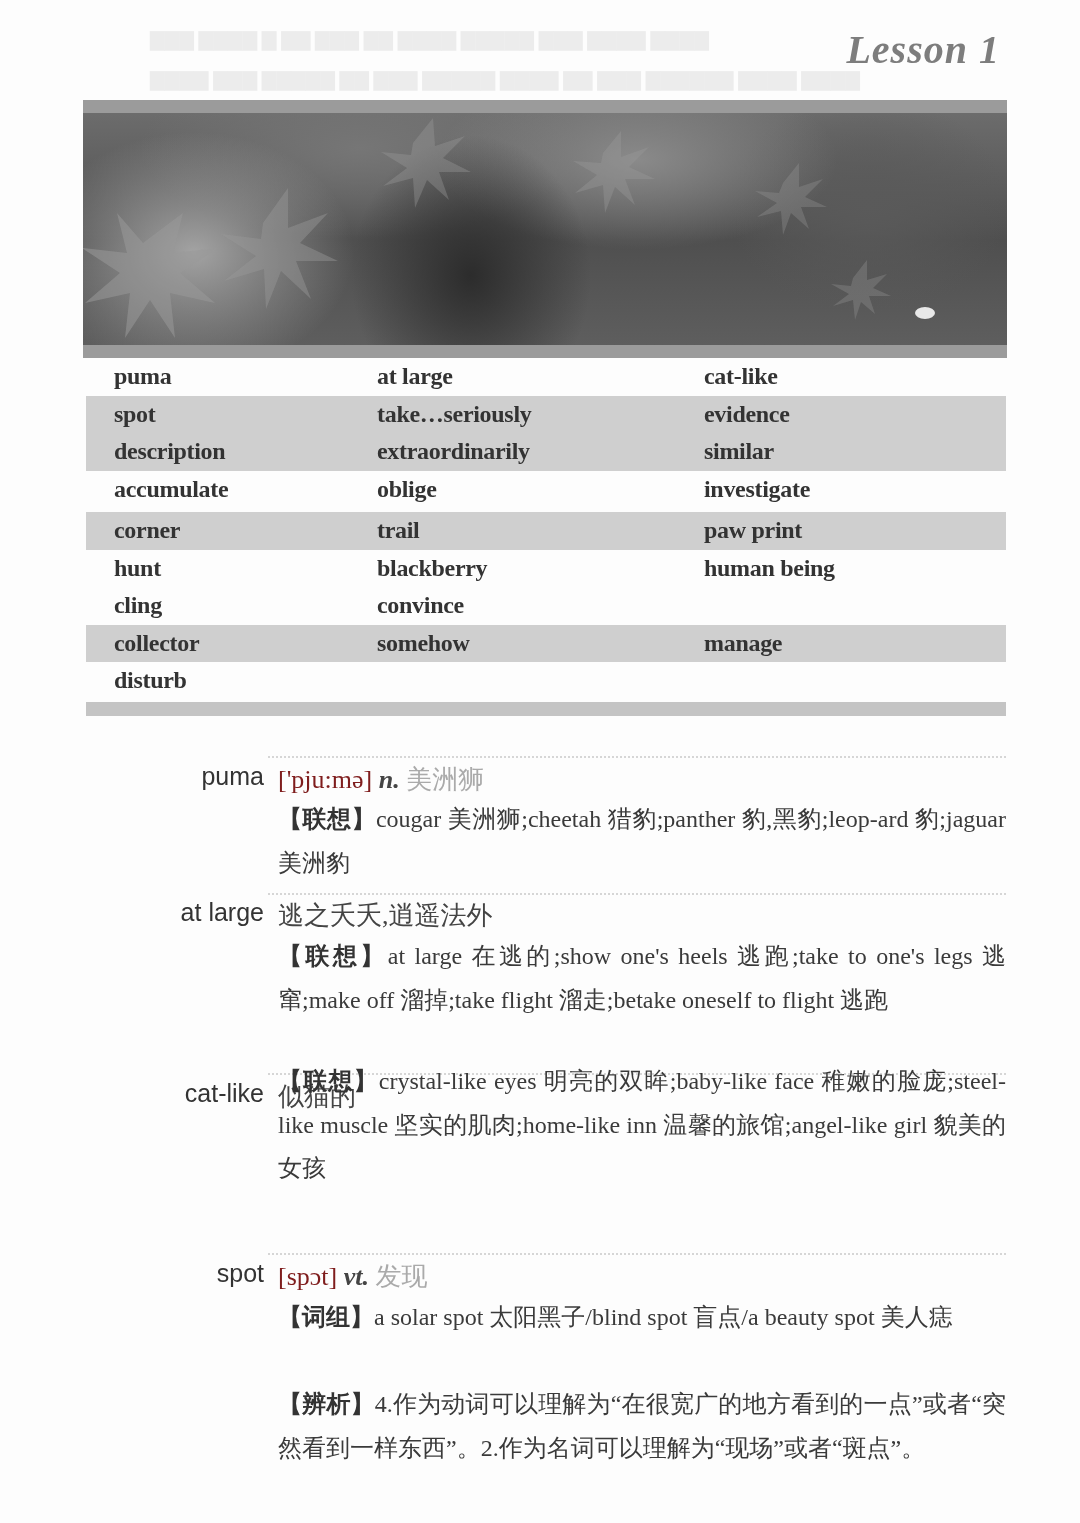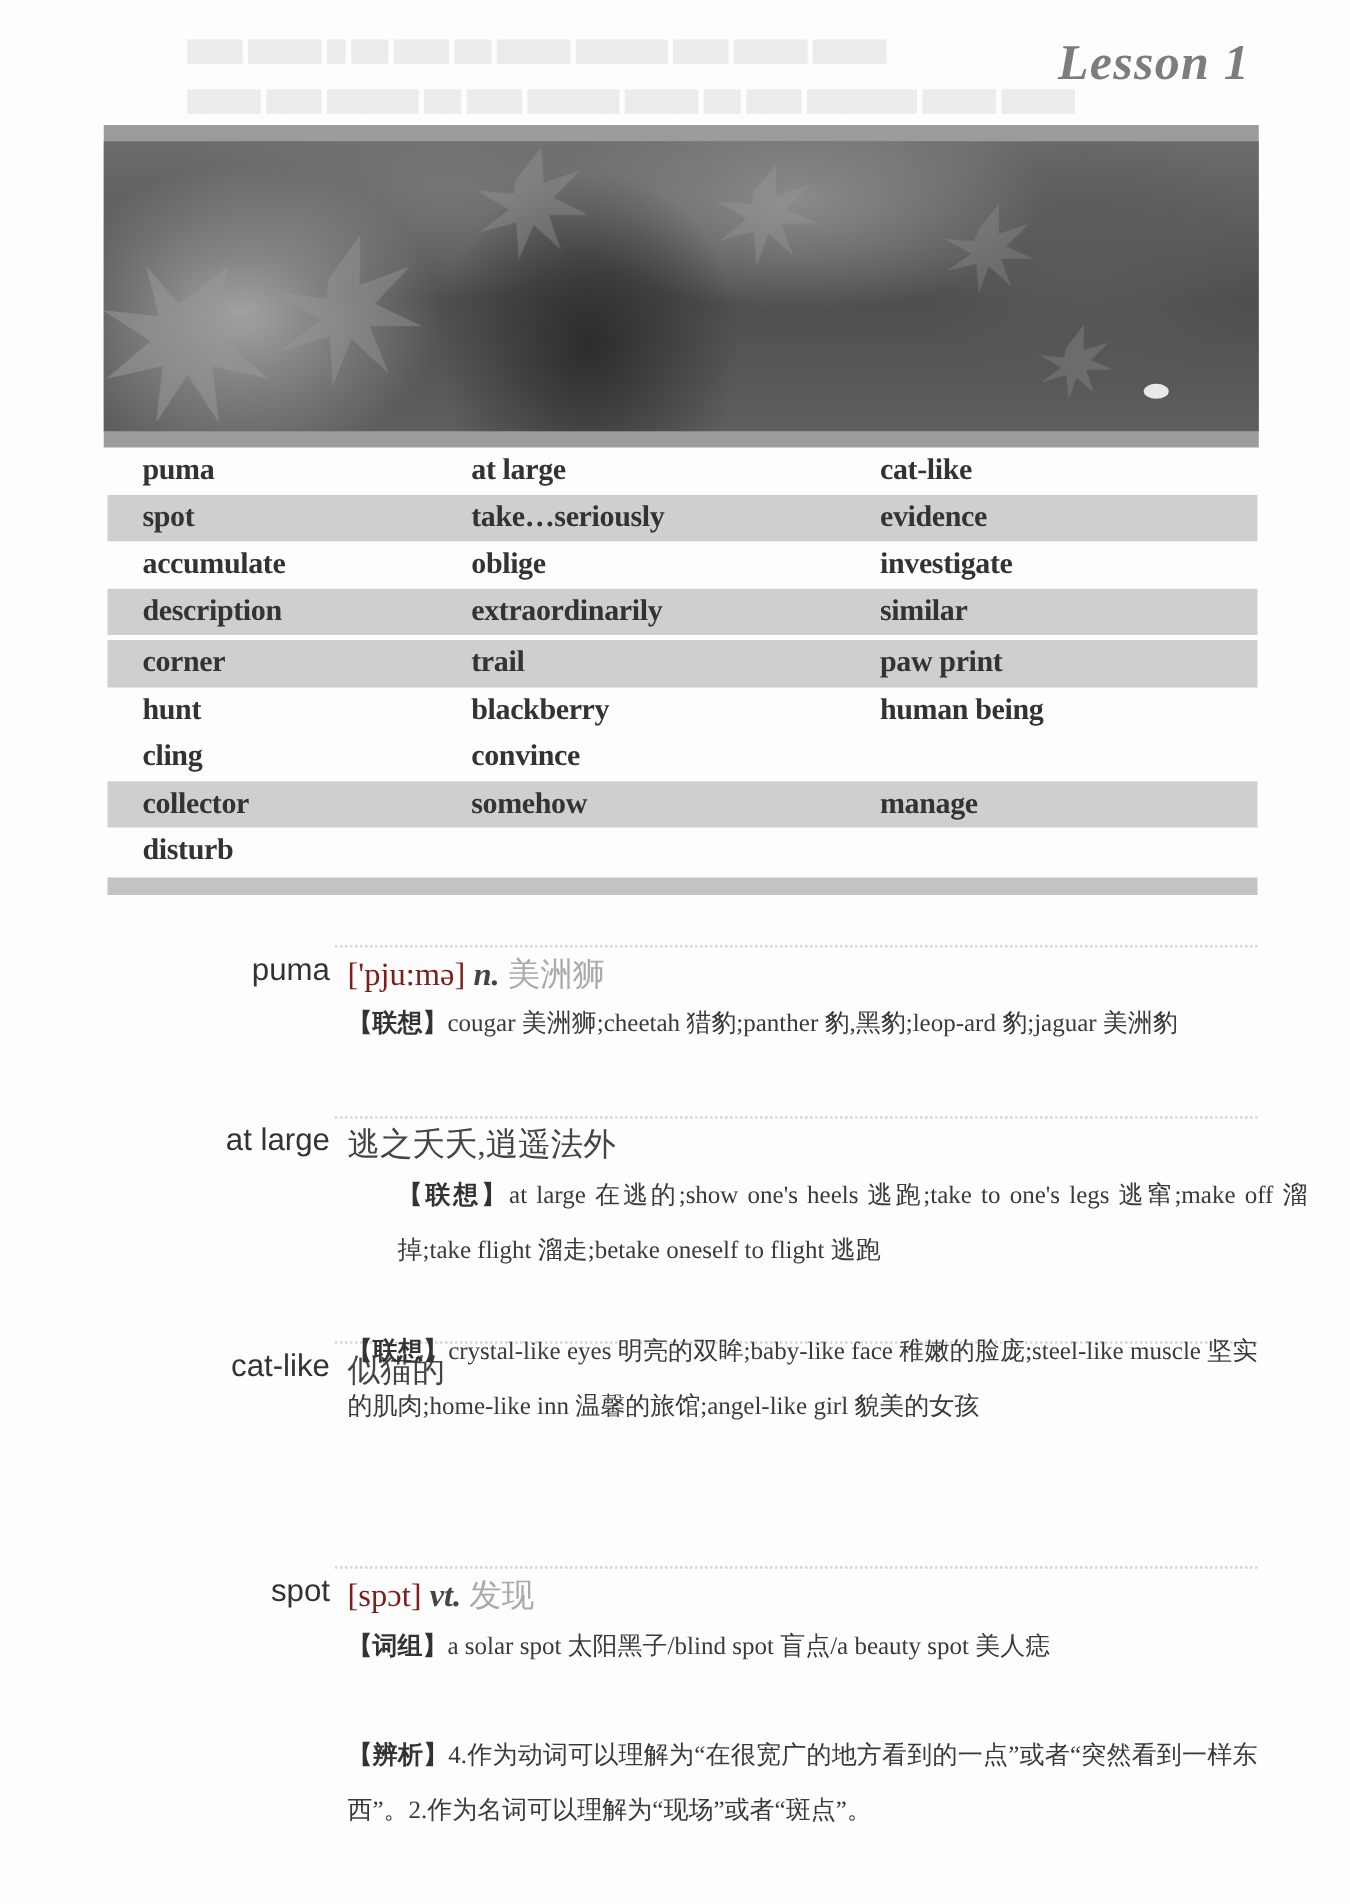--- a/index.html
+++ b/index.html
@@ -56,21 +56,21 @@
   .hw {
     position:absolute; right:816px; top:0;
     font-family:"Liberation Sans", "DejaVu Sans", sans-serif; font-size:25px; color:#333;
   }
   .hdef { position:absolute; left:278px; top:0; color:#444; font-family:"Liberation Serif", serif; }
   .phon { color:#7f1d1d; }
   .pos { font-style:italic; font-weight:bold; color:#444; }
   .cn-gray { color:#aaa;margin-top:44px; }
   .body-text {
     position:absolute; left:278px; width:728px;
-    font-size:20px; line-height:43.5px; color:#3a3a3a;
+    font-size:24px; line-height:43.5px; color:#3a3a3a;
     text-align:justify; text-align-last:left;
     font-family:"Liberation Serif", serif;
   }
   .tag { font-weight:bold; color:#333; }
 </style>
 </head>
 <body>
 
 <div class="ghost" style="top:28px;">▇▇▇ ▇▇▇▇ ▇ ▇▇ ▇▇▇ ▇▇ ▇▇▇▇ ▇▇▇▇▇ ▇▇▇ ▇▇▇▇ ▇▇▇▇</div>
 <div class="ghost" style="top:68px;">▇▇▇▇ ▇▇▇ ▇▇▇▇▇ ▇▇ ▇▇▇ ▇▇▇▇▇ ▇▇▇▇ ▇▇ ▇▇▇ ▇▇▇▇▇▇ ▇▇▇▇ ▇▇▇▇</div>
@@ -97,29 +97,29 @@
   <div class="vrow">
     <span class="c1">puma</span>
     <span class="c2">at large</span>
     <span class="c3">cat-like</span>
   </div>
   <div class="vrow shade">
     <span class="c1">spot</span>
     <span class="c2">take…seriously</span>
     <span class="c3">evidence</span>
   </div>
+  <div class="vrow shade">
+    <span class="c1">description</span>
+    <span class="c2">extraordinarily</span>
+    <span class="c3">similar</span>
+  </div>
   <div class="vrow">
     <span class="c1">accumulate</span>
     <span class="c2">oblige</span>
     <span class="c3">investigate</span>
-  </div>
-  <div class="vrow shade">
-    <span class="c1">description</span>
-    <span class="c2">extraordinarily</span>
-    <span class="c3">similar</span>
   </div>
   <div class="vrow shade" style="margin-top:4px;">
     <span class="c1">corner</span>
     <span class="c2">trail</span>
     <span class="c3">paw print</span>
   </div>
   <div class="vrow">
     <span class="c1">hunt</span>
     <span class="c2">blackberry</span>
     <span class="c3">human being</span>
@@ -154,21 +154,21 @@
   <span class="tag">【联想】</span><span>cougar 美洲狮;cheetah 猎豹;panther 豹,黑豹;leop-ard 豹;jaguar 美洲豹</span>
 </div>
 
 <div class="sep" style="top:893px;"></div>
 <div class="headline" style="top:898px;">
   <span class="hw">at large</span>
   <span class="hdef">
     <span>逃之夭夭,逍遥法外</span>
   </span>
 </div>
-<div class="body-text" style="top:935px;margin-left:40px;">
+<div class="body-text" style="top:935px;">
   <span class="tag">【联想】</span><span>at large 在逃的;show one's heels 逃跑;take to one's legs 逃窜;make off 溜掉;take flight 溜走;betake oneself to flight 逃跑</span>
 </div>
 
 <div class="sep" style="top:1073px;"></div>
 <div class="headline" style="top:1079px;">
   <span class="hw">cat-like</span>
   <span class="hdef">
     <span>似猫的</span>
   </span>
 </div>

